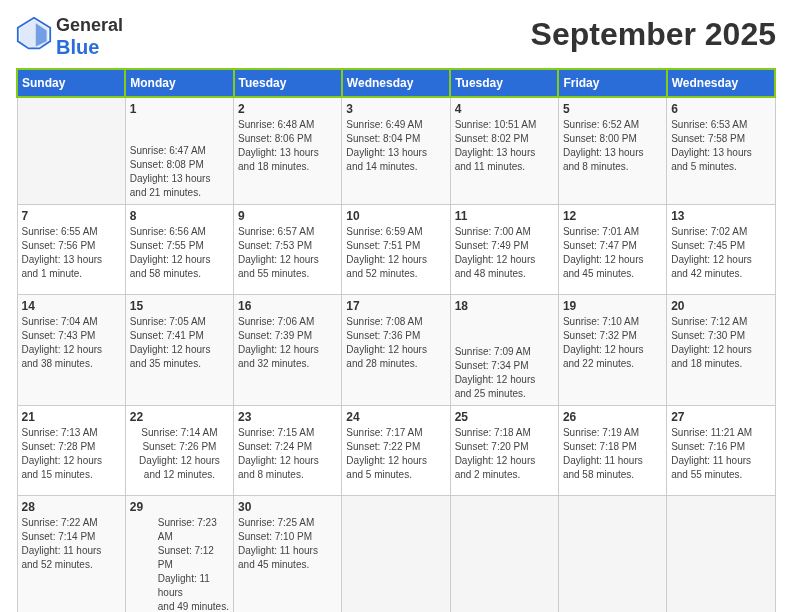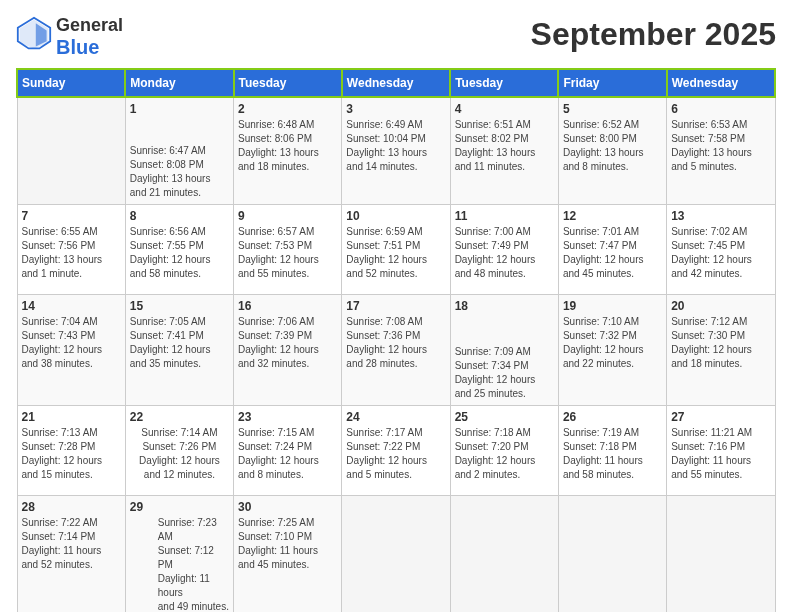--- a/index.html
+++ b/index.html
@@ -139,27 +139,27 @@
         <td>
           <span class="day-number">2</span>
           <div class="day-info" style="white-space: pre-line;">Sunrise: 6:48 AM
 Sunset: 8:06 PM
 Daylight: 13 hours
 and 18 minutes.</div>
         </td>
         <td>
           <span class="day-number">3</span>
           <div class="day-info" style="white-space: pre-line;">Sunrise: 6:49 AM
-Sunset: 10:04 PM
+Sunset: 8:04 PM
 Daylight: 13 hours
 and 14 minutes.</div>
         </td>
         <td>
           <span class="day-number">4</span>
-          <div class="day-info" style="white-space: pre-line;">Sunrise: 6:51 AM
+          <div class="day-info" style="white-space: pre-line;">Sunrise: 10:51 AM
 Sunset: 8:02 PM
 Daylight: 13 hours
 and 11 minutes.</div>
         </td>
         <td>
           <span class="day-number">5</span>
           <div class="day-info" style="white-space: pre-line;">Sunrise: 6:52 AM
 Sunset: 8:00 PM
 Daylight: 13 hours
 and 8 minutes.</div>

